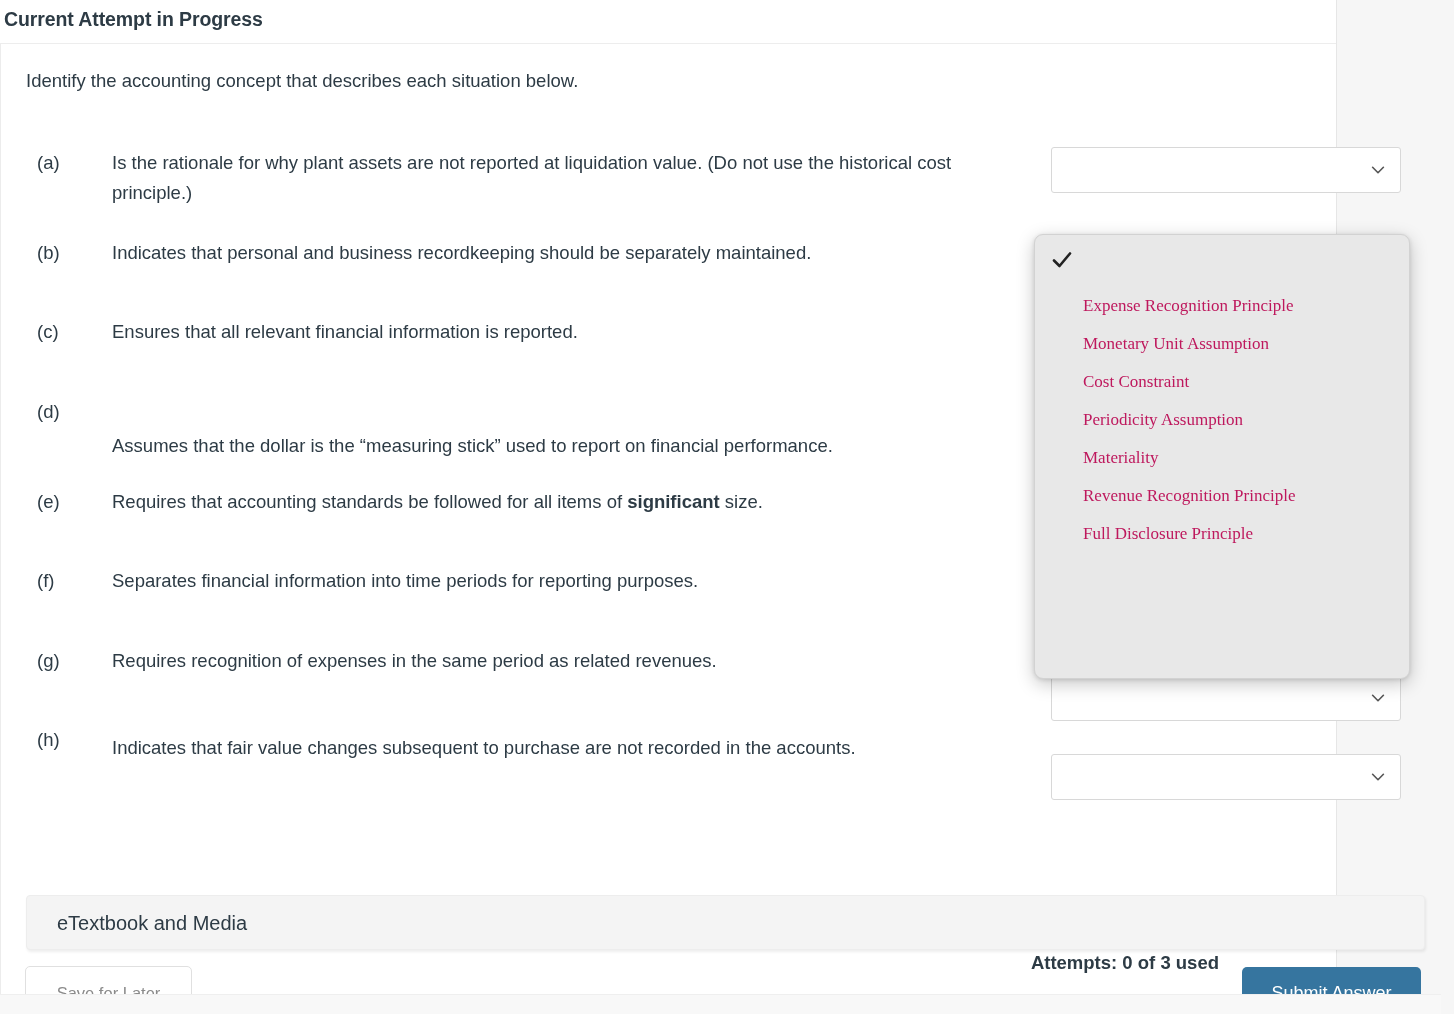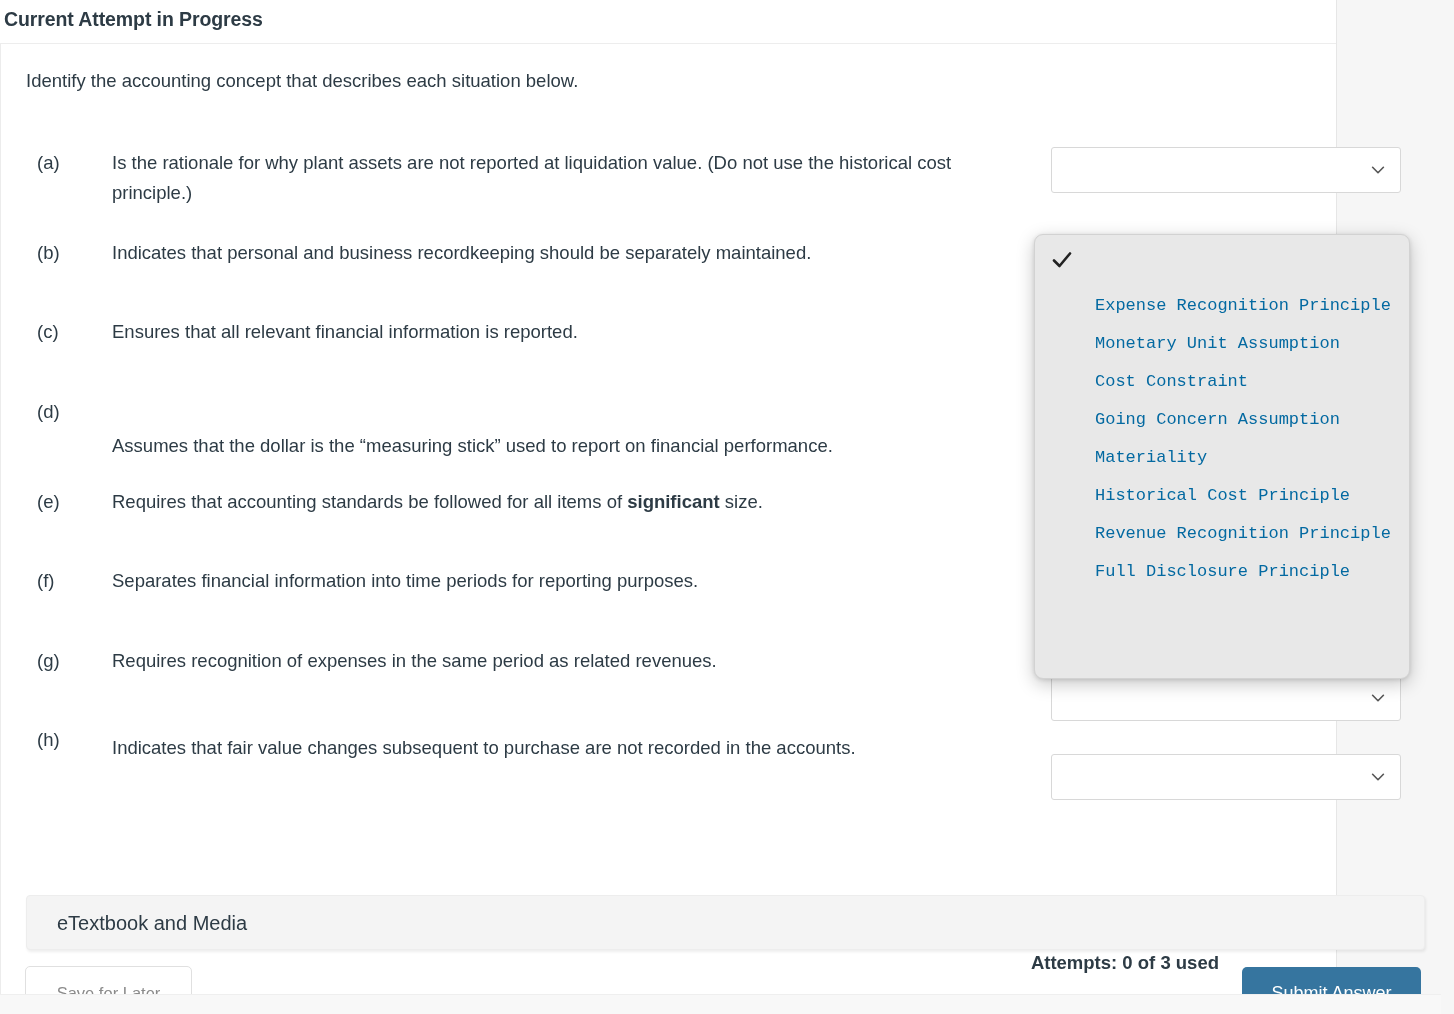--- a/index.html
+++ b/index.html
@@ -133,24 +133,24 @@
     border: 1px solid #d2d2d2;
     border-radius: 9px;
     box-shadow: 0 5px 18px rgba(0,0,0,0.22), 0 1px 4px rgba(0,0,0,0.12);
     overflow: hidden;
     z-index: 40;
   }
   .dd-item {
     position: relative;
     height: 38px;
     line-height: 38px;
-    padding-left: 60px;
+    padding-left: 48px;
     font-size: 17px;
-    color: #0369a1;
-    font-family: Liberation Mono, monospace;
+    color: #be185d;
+    font-family: Liberation Serif, serif;
     white-space: nowrap;
   }
   .dd-item.first { height: 52px; line-height: 52px; }
   .dd-check {
     position: absolute;
     left: 15px;
     top: 13px;
     width: 24px;
     height: 24px;
   }
@@ -347,21 +347,20 @@
     <div class="dd-item first">
       <svg class="dd-check" viewBox="0 0 24 24">
         <path d="M4 12.5 L9.5 18 L20 5.5" fill="none" stroke="#222" stroke-width="2.6" stroke-linecap="round" stroke-linejoin="round"></path>
       </svg>
       <span></span>
     </div>
     <div id="dd-options">
         <div class="dd-item"><span>Expense Recognition Principle</span></div>
         <div class="dd-item"><span>Monetary Unit Assumption</span></div>
         <div class="dd-item"><span>Cost Constraint</span></div>
-        <div class="dd-item"><span>Going Concern Assumption</span></div>
+        <div class="dd-item"><span>Periodicity Assumption</span></div>
         <div class="dd-item"><span>Materiality</span></div>
-        <div class="dd-item"><span>Historical Cost Principle</span></div>
         <div class="dd-item"><span>Revenue Recognition Principle</span></div>
         <div class="dd-item"><span>Full Disclosure Principle</span></div>
       </div>
   </div>
 
 </div>
 
 </body></html>

